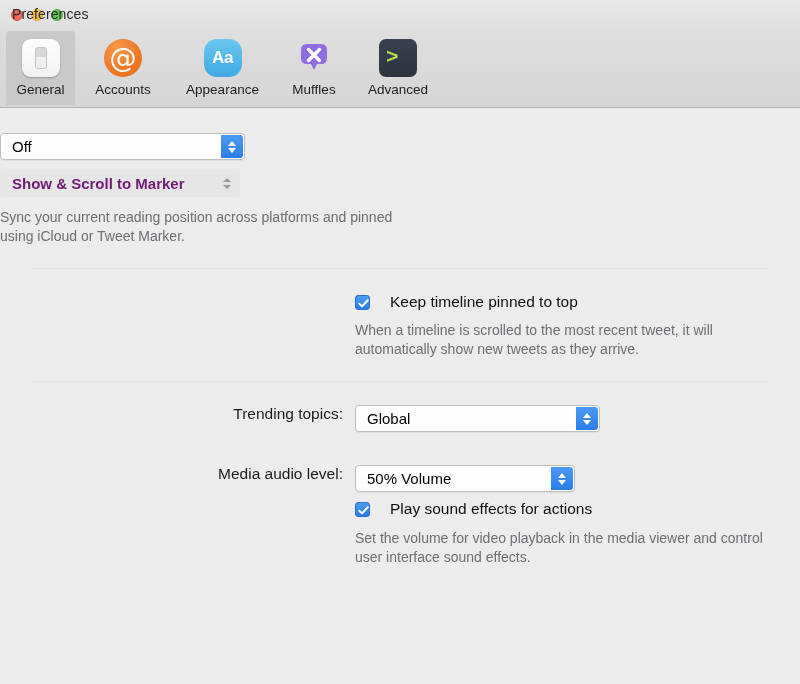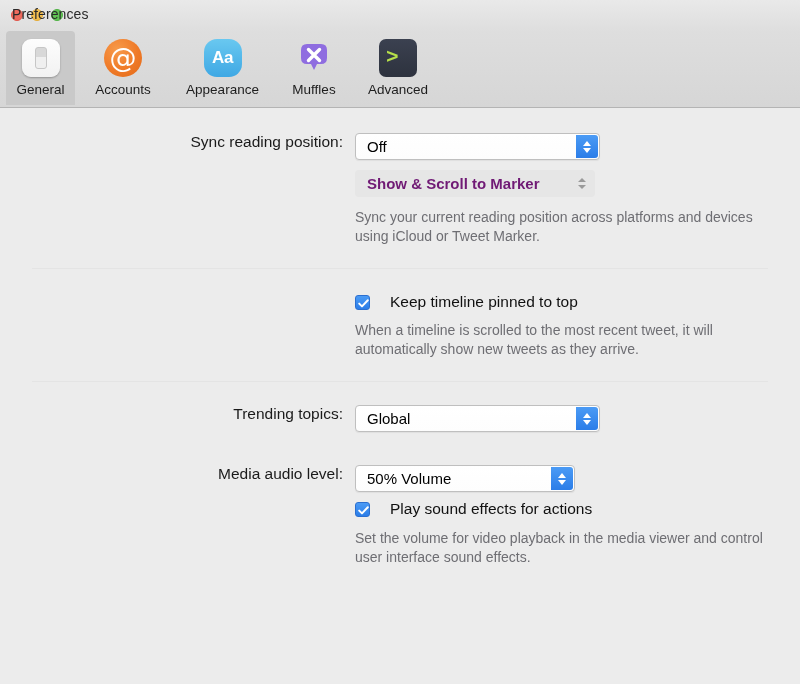--- a/index.html
+++ b/index.html
@@ -349,21 +349,20 @@
         <span class="icon-advanced">&gt;</span>
       </span>
       <span class="tab-label">Advanced</span>
     </div>
 
   </div>
 
   <div class="content">
 
     <div class="row">
-      <div class="label-col">Sync reading position:</div>
       <div class="field-col">
         <div class="popup w245">
           <span>Off</span>
           <span class="stepper">
             <span class="ar up"></span>
               <span class="ar down"></span>
           </span>
         </div>
 
         <div style="height:10px"></div>
@@ -371,21 +370,21 @@
         <div class="popup w240 disabled">
           <span>Show &amp; Scroll to Marker</span>
           <span class="stepper-plain">
             <span class="ar up"></span>
               <span class="ar down"></span>
           </span>
         </div>
 
         <div style="height:11px"></div>
 
-        <div class="helptext">Sync your current reading position across platforms and devices using iCloud or Tweet Marker.</div>
+        <div class="helptext">Sync your current reading position across platforms and pinned using iCloud or Tweet Marker.</div>
       </div>
     </div>
 
     <div style="height:22px"></div>
     <div class="divider"></div>
     <div style="height:24px"></div>
 
     <div class="row">
       <div class="label-col"></div>
       <div class="field-col">

